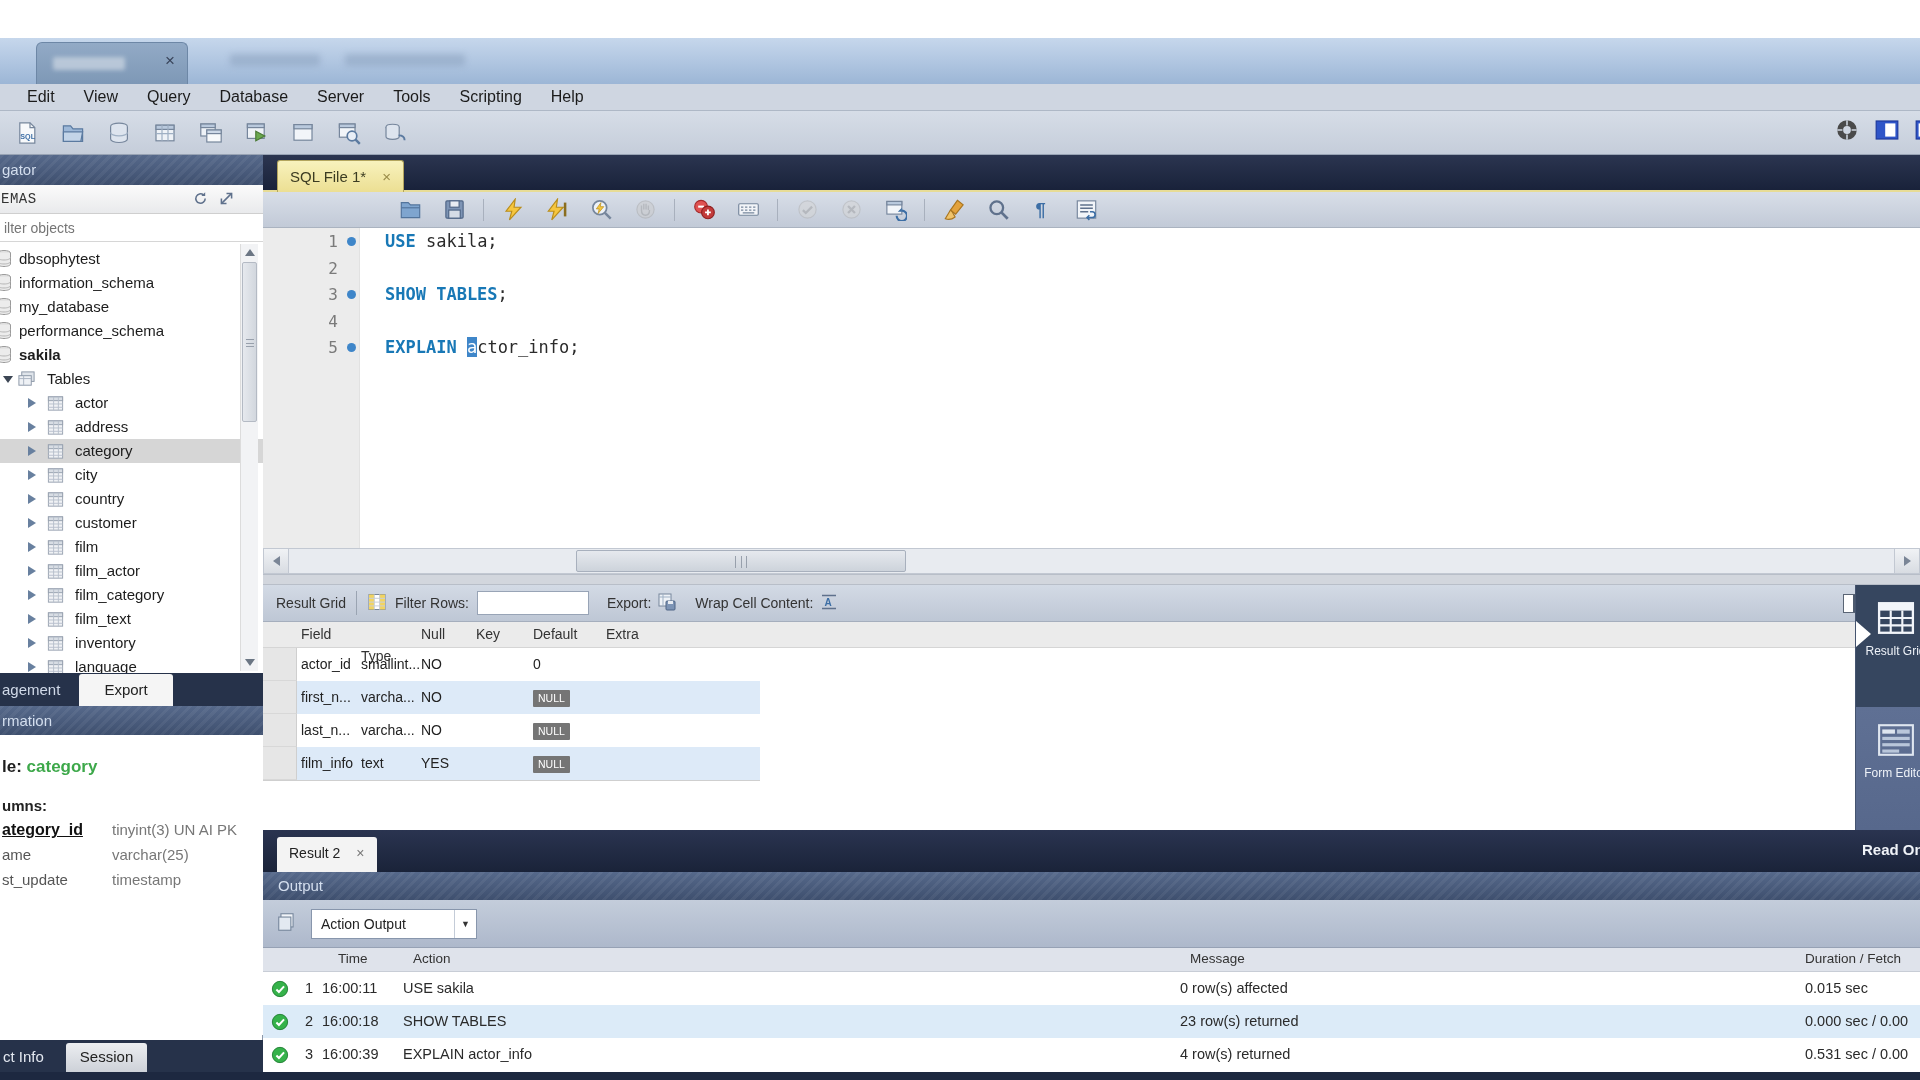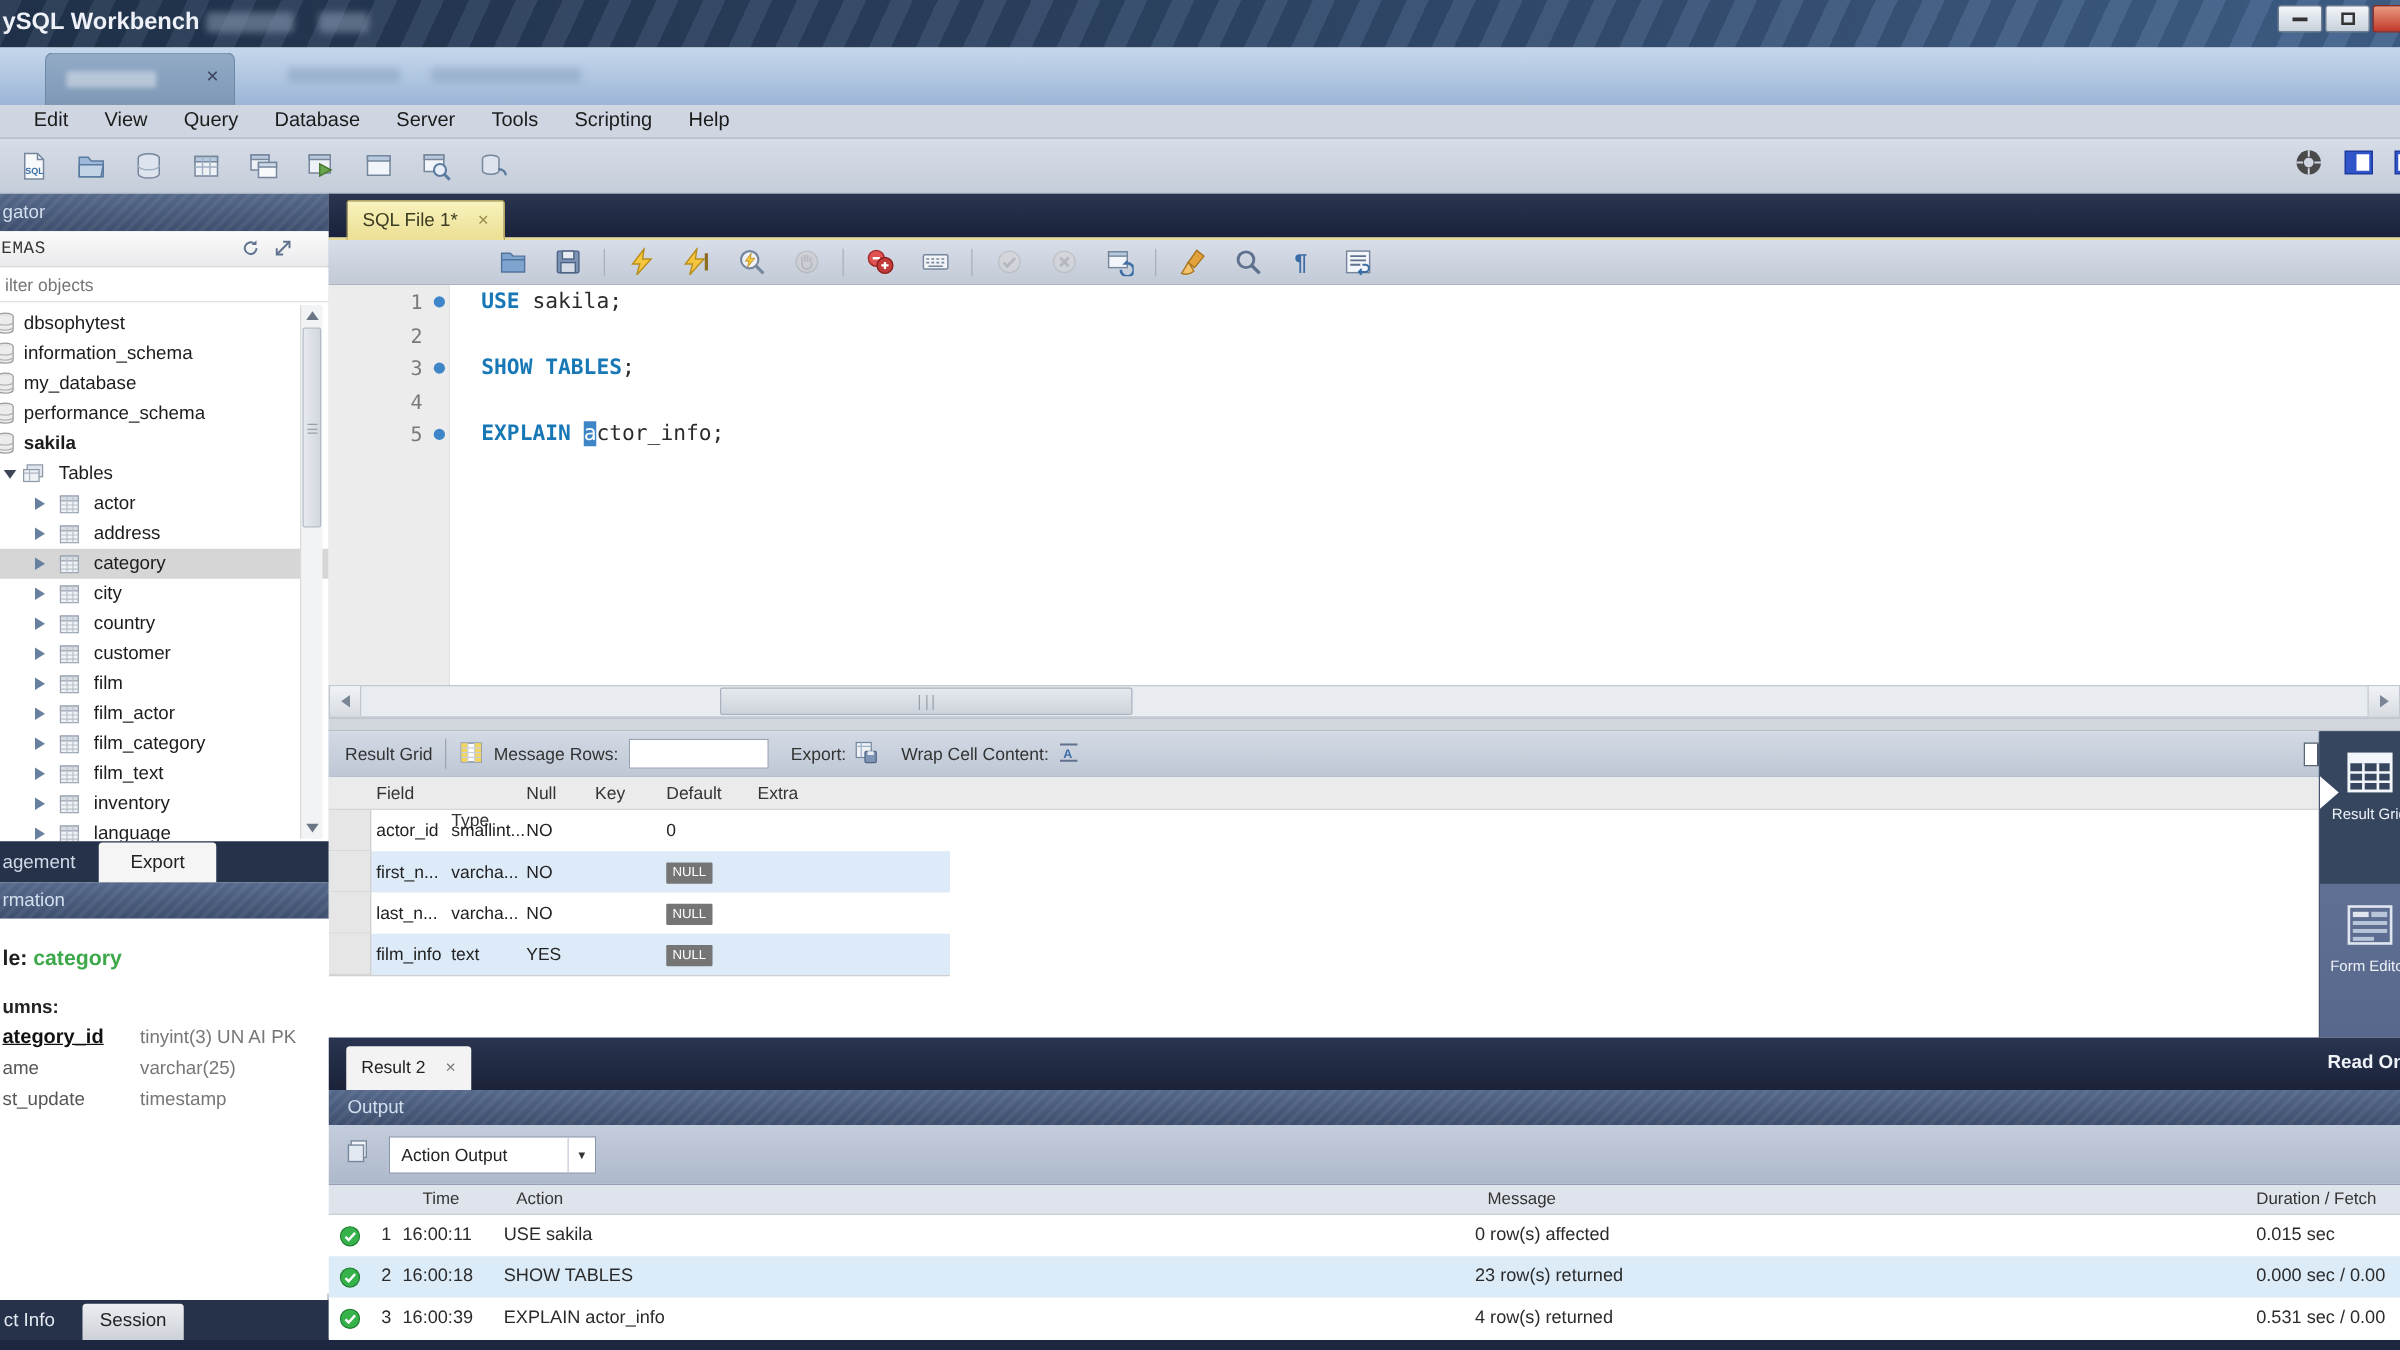--- a/index.html
+++ b/index.html
@@ -193,34 +193,20 @@
   .orow { position:relative; height:33px; font-size:14.5px; color:#2a2a2a; }
   .orow.even { background:#dcebf8; }
   .ocell { position:absolute; top:0; height:33px; line-height:33px; white-space:nowrap; }
   .bottom-strip { left:0; top:1072px; width:1920px; height:8px; background:#1d2840; }
 </style>
 </head>
 <body>
 
 <div class="screen">
 
-  <div class="abs titlebar">
-    <span class="app-title">ySQL Workbench</span>
-    <span class="tb-blob" style="left:165px;top:10px;width:70px;height:16px;"></span>
-    <span class="tb-blob" style="left:255px;top:10px;width:40px;height:16px;"></span>
-    <span class="winbtn" style="left:1822px;width:36px;">
-        <span style="width:12px;height:3px;background:#333;"></span>
-      </span>
-    <span class="winbtn" style="left:1860px;width:36px;">
-        <span style="width:11px;height:10px;border:2px solid #333;"></span>
-      </span>
-    <span class="winbtn close" style="left:1898px;width:40px;">
-        <span></span>
-      </span>
-  </div>
 
   <div class="abs subbar">
     <div class="home-tab">
       <span class="blob"></span>
       <span class="x">×</span>
     </div>
     <span class="fblob" style="left:230px;top:16px;width:90px;height:12px;"></span>
     <span class="fblob" style="left:345px;top:16px;width:120px;height:12px;"></span>
   </div>
 
@@ -784,21 +770,21 @@
     <span>Result Grid</span>
     <span class="rt-sep"></span>
     <span id="rt-grid-icon"><span class="icn">
           <svg width="20" height="20" viewBox="0 0 20 20">
             <rect x="2" y="2.5" width="16" height="15" fill="#fff" stroke="#76869c"></rect>
             <rect x="2" y="2.5" width="5.3" height="15" fill="#f2d460"></rect>
             <rect x="12.6" y="2.5" width="5.4" height="15" fill="#f2d460"></rect>
             <path d="M2 6.3h16M2 10.1h16M2 13.9h16M7.3 2.5v15M12.6 2.5v15" stroke="#c9cfd8"></path>
           </svg>
         </span></span>
-    <span style="margin-left:8px;">Message Rows:</span>
+    <span style="margin-left:8px;">Filter Rows:</span>
     <input class="rt-input" value="" style="">
     <span class="rt-gap"></span>
     <span>Export:</span>
     <span id="rt-export-icon" style="margin-left:6px;"><span class="icn">
           <svg width="20" height="20" viewBox="0 0 20 20">
             <rect x="2" y="2" width="12" height="12" fill="#eef2f7" stroke="#76869c"></rect>
             <path d="M2 5h12M6 2v12" stroke="#9fb0c4"></path>
             <rect x="9" y="9" width="9" height="9" rx="1" fill="#7d94b5" stroke="#4e6485"></rect>
             <rect x="11" y="9" width="5" height="3" fill="#e8ecf2"></rect>
           </svg>

